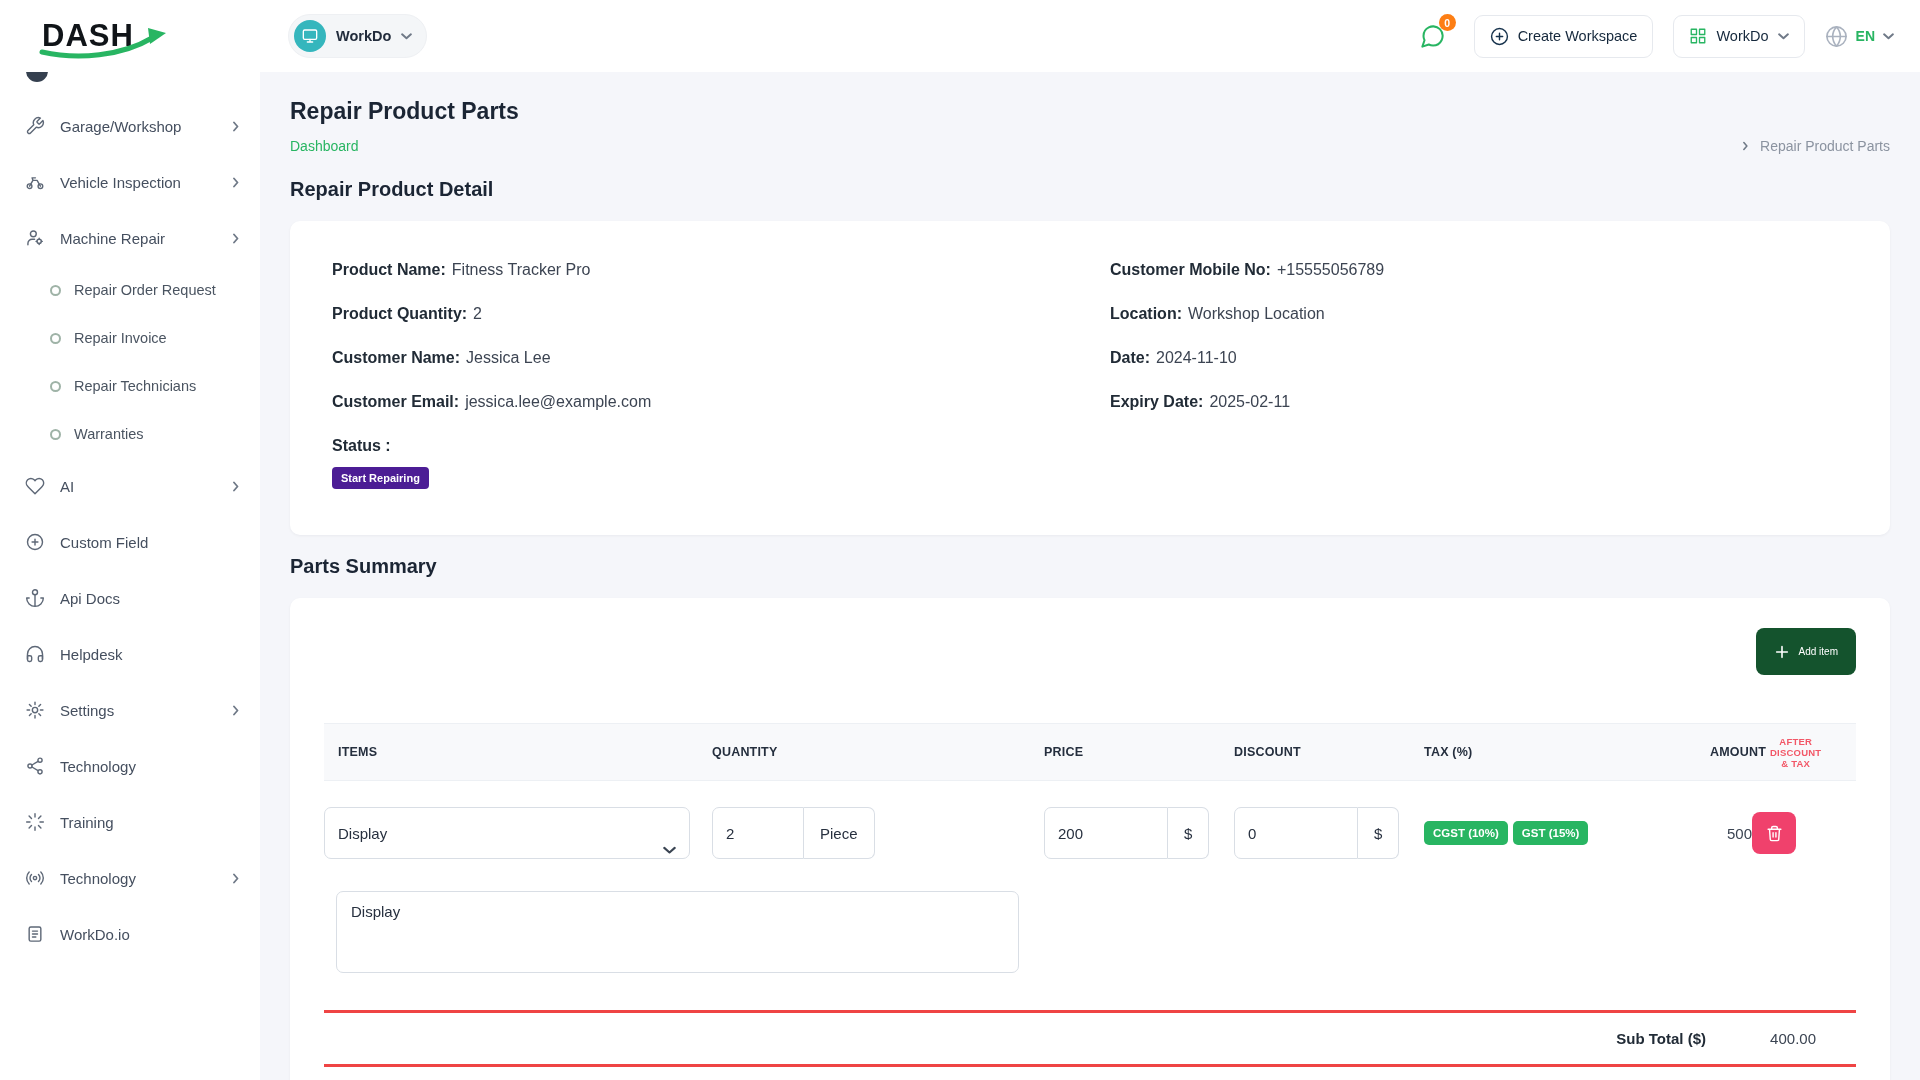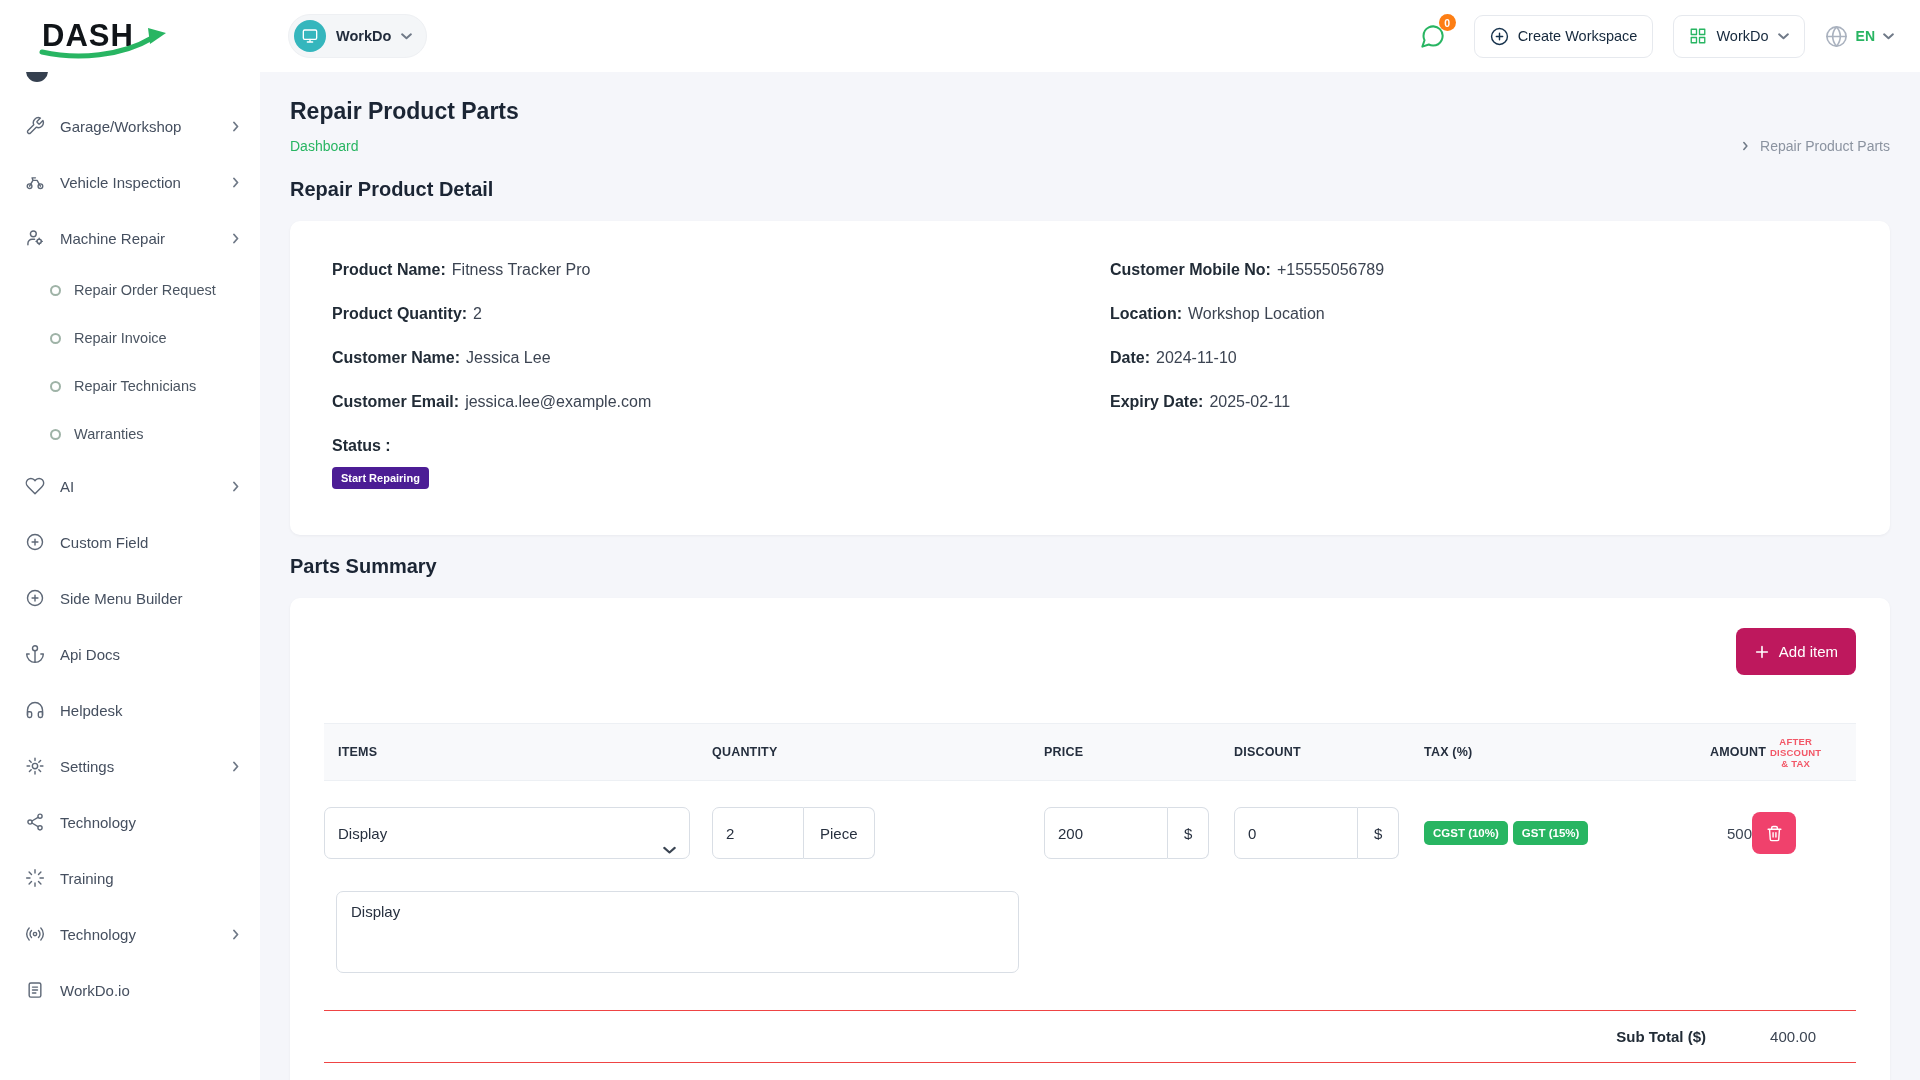--- a/index.html
+++ b/index.html
@@ -62,22 +62,22 @@
 
   .card.detail { padding:40px 42px 20px; display:grid; grid-template-columns:1fr 1fr;
                  column-gap:40px; margin-bottom:20px; }
   .field { font-size:16px; margin-bottom:26px; color:#3c4452; }
   .field b { color:#212b36; font-weight:700; margin-right:6px; }
   .status-badge { display:inline-block; background:#4c1d95; color:#fff; font-size:11px;
                   font-weight:700; padding:5px 9px; border-radius:4px; margin-top:12px; }
 
   .card.parts { padding:30px 34px 0; }
   .add-row { display:flex; justify-content:flex-end; margin-bottom:48px; }
-  .btn-add { display:flex; align-items:center; gap:9px; background:#be185d; color:#fff;
-             border:none; border-radius:8px; padding:0 18px; height:47px; font-size:15px;
+  .btn-add { display:flex; align-items:center; gap:9px; background:#14532d; color:#fff;
+             border:none; border-radius:8px; padding:0 18px; height:47px; font-size:10px;
              font-weight:500; font-family:inherit; cursor:pointer; }
 
   .ptable-head, .ptable-row { display:grid;
              grid-template-columns:388px 332px 190px 190px 286px 1fr; align-items:center; }
   .ptable-head { background:#f8f9fb; border-top:1px solid #edf0f4;
                  border-bottom:1px solid #edf0f4; height:58px; font-size:12.5px;
                  font-weight:700; color:#252f3e; letter-spacing:.2px; }
   .ptable-head .h-first { padding-left:14px; }
   .amount-head { display:flex; flex-direction:row; align-items:center; gap:4px;
                  padding-right:44px; text-align:center; }
@@ -107,21 +107,21 @@
   .del-btn { width:44px; height:42px; border:none; border-radius:8px; background:#f0416c;
              display:flex; align-items:center; justify-content:center; cursor:pointer; }
 
   .desc-wrap { margin:16px 0 0 12px; }
   .desc { width:683px; height:82px; border:1px solid #d9dee5; border-radius:7px;
           padding:11px 14px; font-size:15px; color:#27303f; font-family:inherit;
           background:#fff; resize:none; }
 
   .totals { margin-top:33px; }
   .total-row { display:flex; justify-content:flex-end; align-items:center; gap:46px;
-               border-top:1px solid #ef4444; padding:17px 40px 17px 0; font-size:15px; }
+               border-top:3px solid #ef4444; padding:17px 40px 17px 0; font-size:15px; }
   .total-label { font-weight:700; color:#212b36; }
   .total-value { color:#3b4452; min-width:64px; text-align:right; }
 </style>
 </head>
 <body>
 
 <div class="app">
 
   <header class="topbar">
     <div class="logo">
@@ -269,27 +269,20 @@
     </div>
 
     <div class="nav-item">
       <svg class="ic" viewBox="0 0 24 24">
           <circle cx="12" cy="12" r="9"></circle>
           <path d="M12 8.5v7M8.5 12h7"></path>
         </svg>
       <span class="lbl">Custom Field</span>
     </div>
 
-    <div class="nav-item">
-      <svg class="ic" viewBox="0 0 24 24">
-          <circle cx="12" cy="12" r="9"></circle>
-          <path d="M12 8.5v7M8.5 12h7"></path>
-        </svg>
-      <span class="lbl">Side Menu Builder</span>
-    </div>
 
     <div class="nav-item">
       <svg class="ic" viewBox="0 0 24 24">
           <circle cx="12" cy="5" r="3"></circle>
           <path d="M12 22V8M5 12H2a10 10 0 0 0 20 0h-3"></path>
         </svg>
       <span class="lbl">Api Docs</span>
     </div>
 
     <div class="nav-item">

